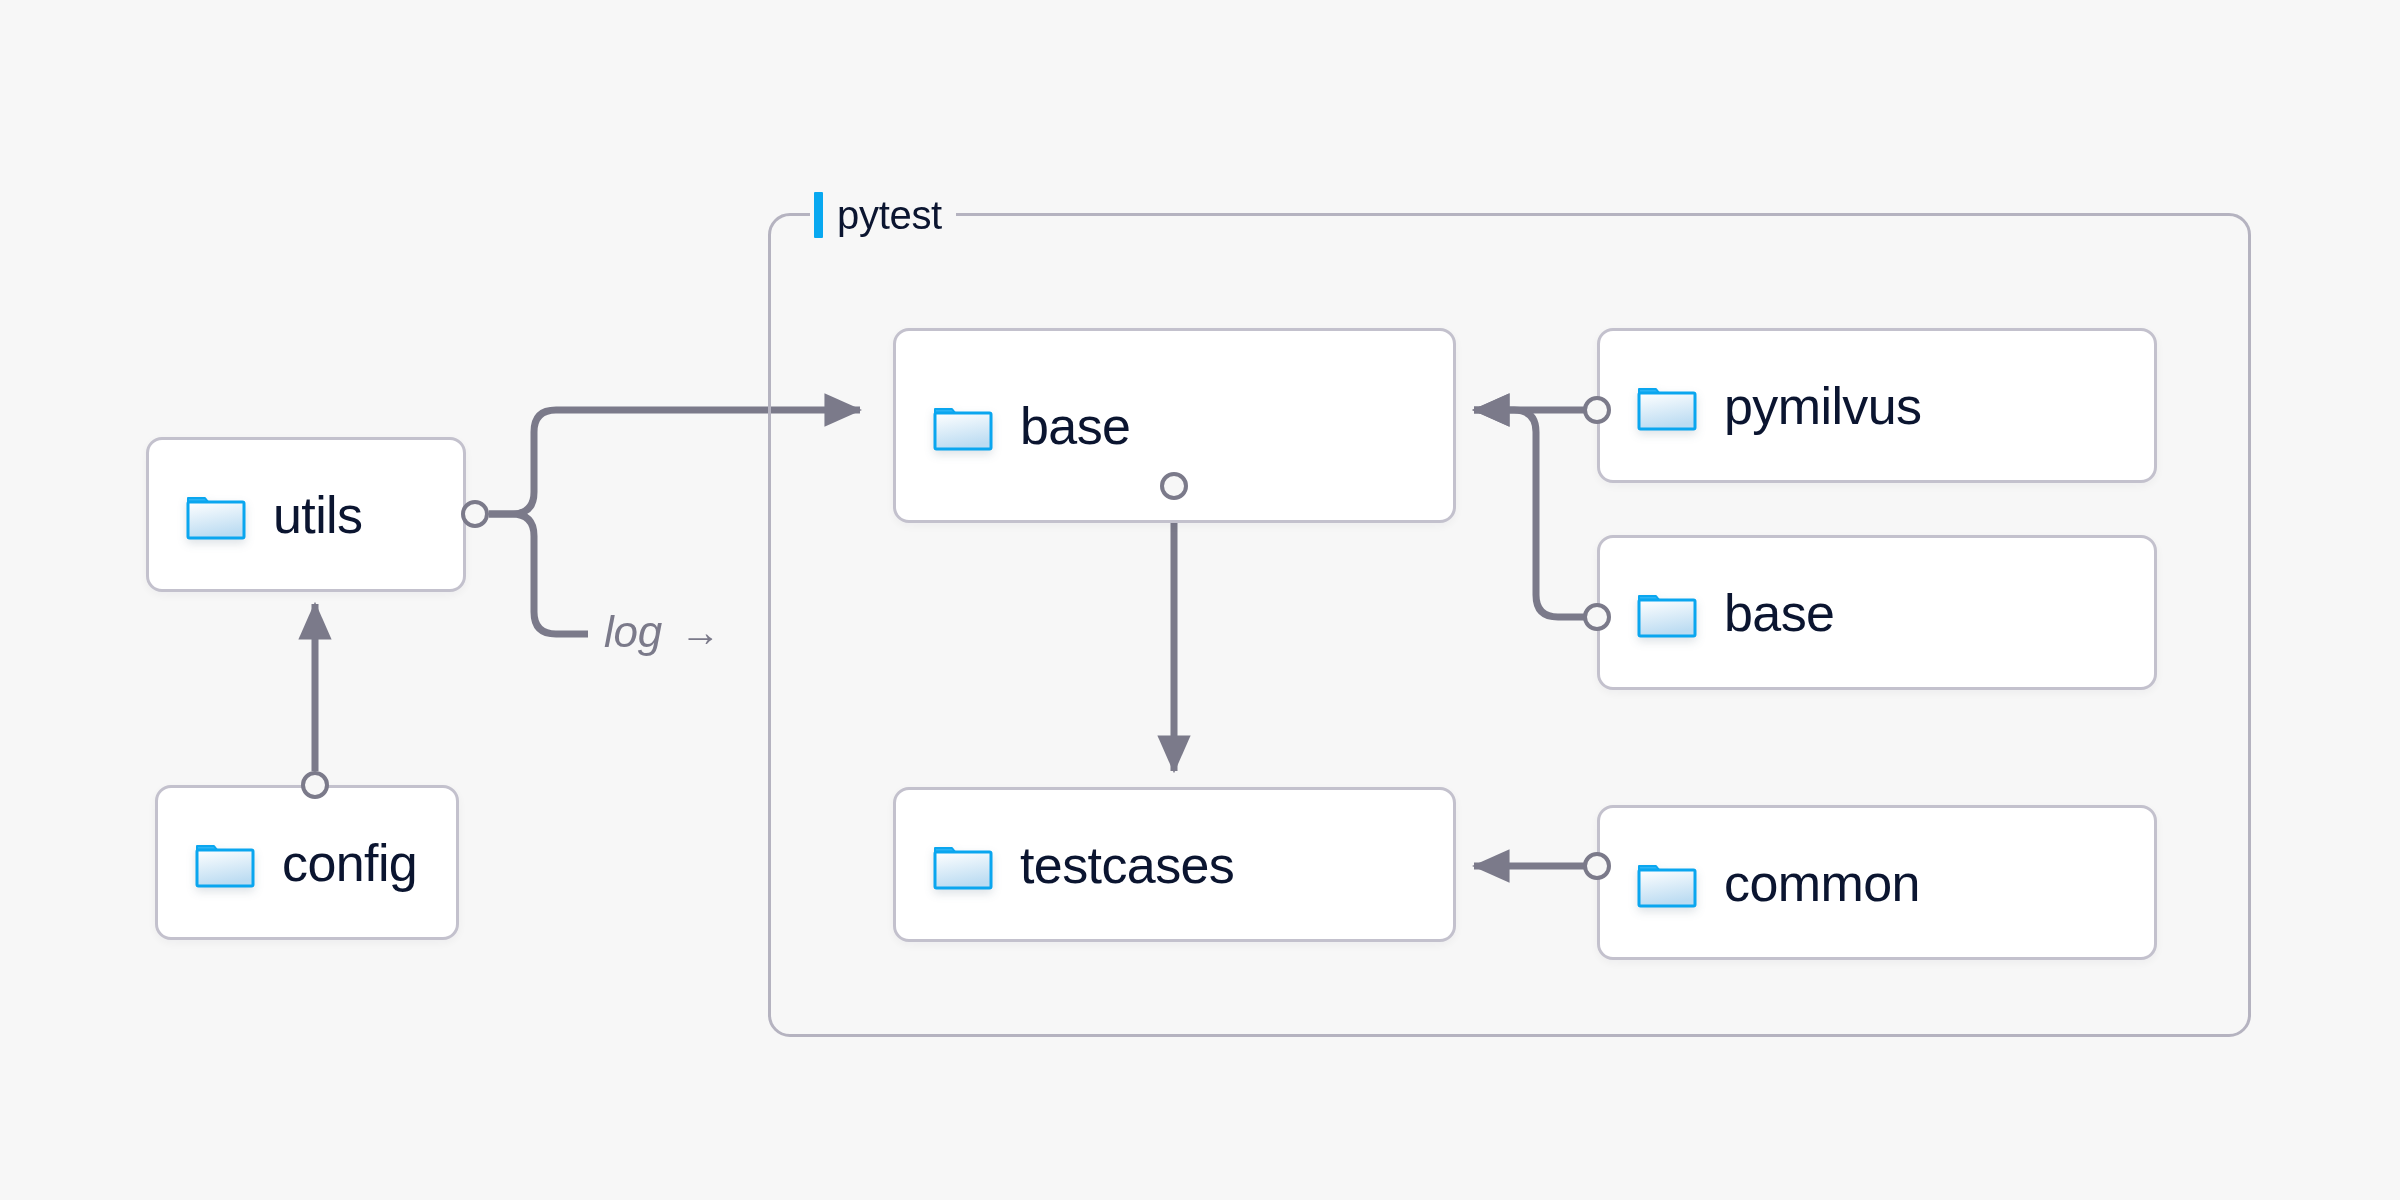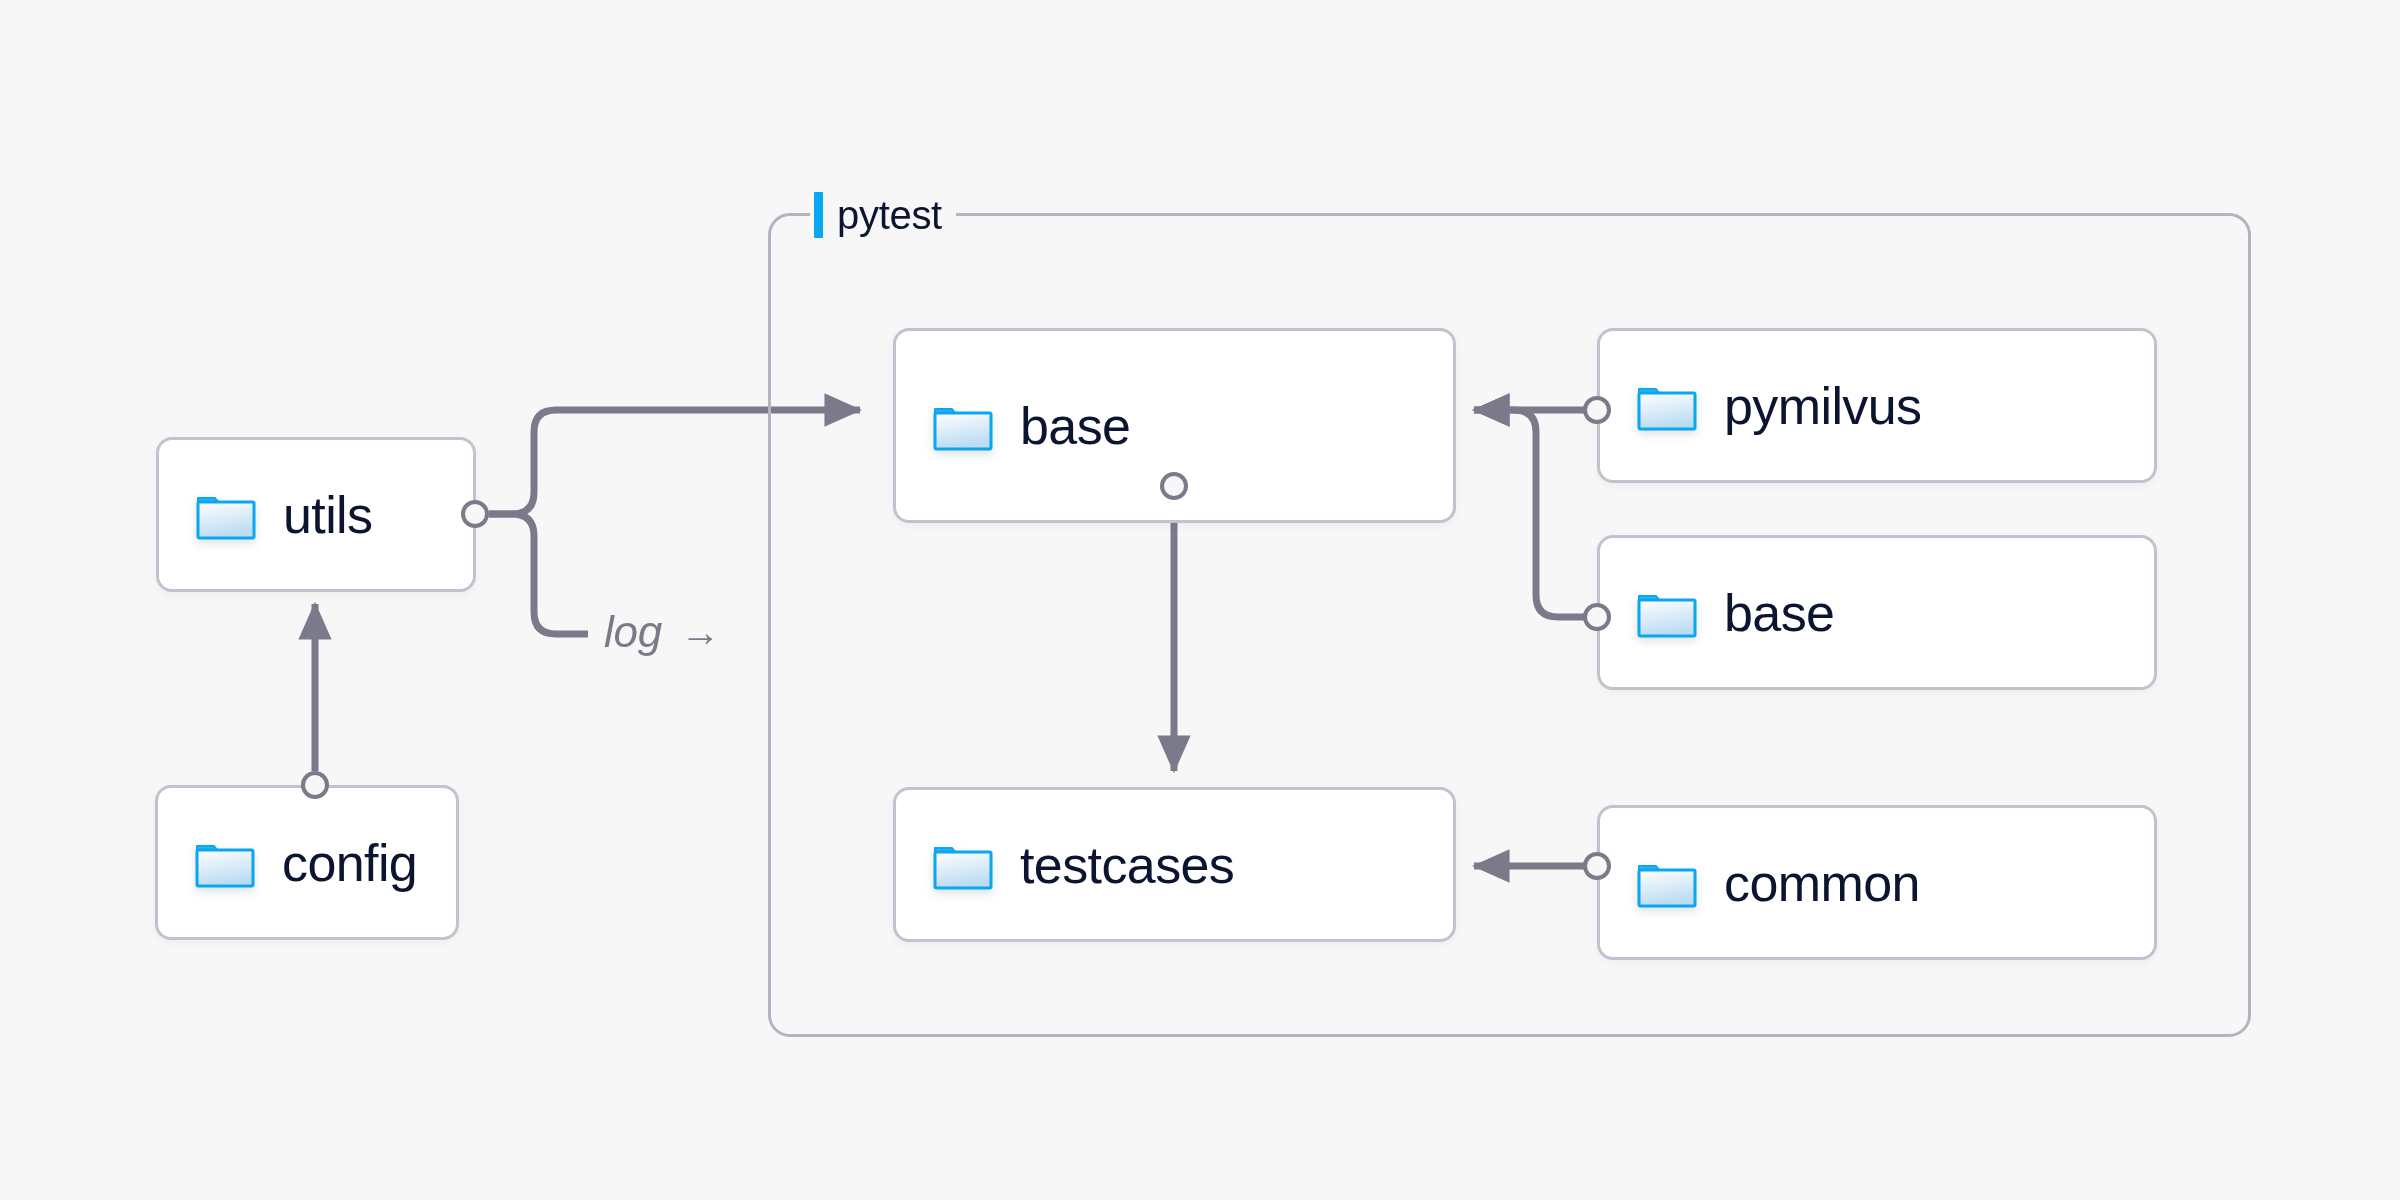--- a/index.html
+++ b/index.html
@@ -145,21 +145,21 @@
     <path d="M 1584 866 L 1474 866" fill="none" stroke="#7b7a8a" stroke-width="7" marker-end="url(#arrowhead)"></path>
   </svg>
 
   <div class="group" style="left:768px; top:213px; width:1477px; height:818px;">
   </div>
   <div class="group-label" style="left:810px; top:188px;">
     <span class="group-label-bar"></span>
     <span class="group-label-text">pytest</span>
   </div>
 
-  <div class="node" style="left:156px; top:437px; width:320px; height:155px;">
+  <div class="node" style="left:146px; top:437px; width:320px; height:155px;">
     <div class="node-inner">
       <span class="folder-icon">
         <svg viewBox="0 0 62 52" width="62" height="52">
           <defs>
             <linearGradient id="fg1" x1="0" y1="0" x2="0.25" y2="1">
               <stop offset="0%" stop-color="#ffffff"></stop>
               <stop offset="100%" stop-color="#bcdcf2"></stop>
             </linearGradient>
           </defs>
           <path d="M3 9 h17 l4 5 h7 v5 H3 z" fill="#2ab4f5" stroke="#0aa6ef" stroke-width="2" stroke-linejoin="round"></path>

